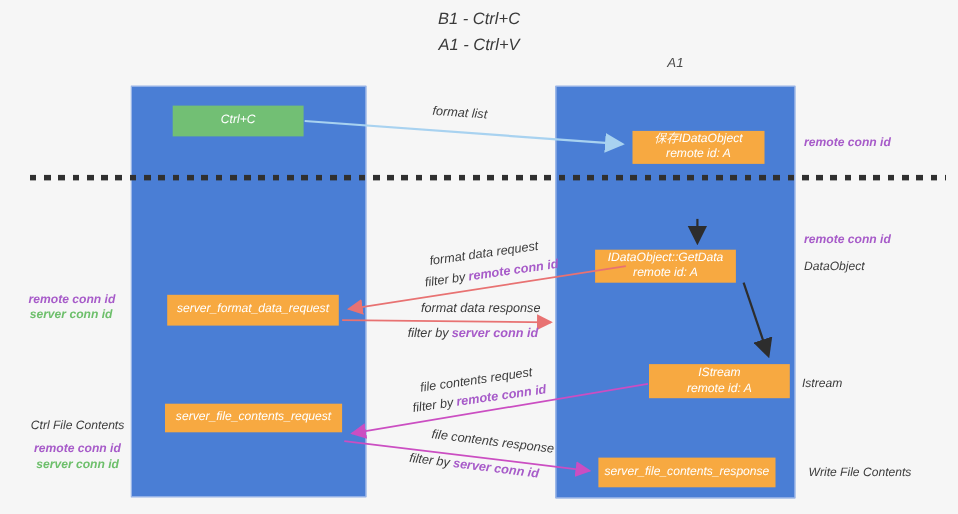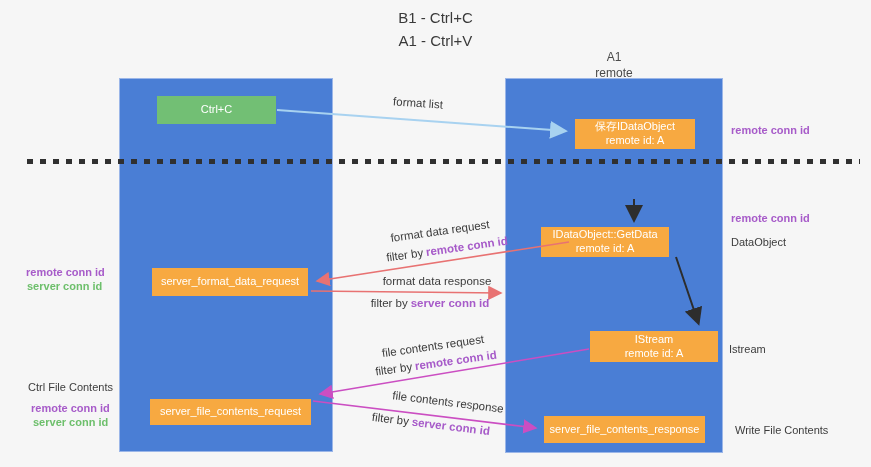--- a/index.html
+++ b/index.html
@@ -1,20 +1,21 @@
 <!DOCTYPE html>
 <html><head>
 <meta charset="utf-8">
 <style>
   html,body{margin:0;padding:0;}
   .stage{
     position:relative; width:871px; height:467px;
     background:#f6f6f6; overflow:hidden;
     font-family:"Liberation Sans", sans-serif;
     color:#3f3f3f;
+    font-style:italic;
   }
   .title{
     position:absolute; top:7px; left:0; right:0;
     text-align:center; font-size:15px; line-height:1.5; color:#3a3a3a;
   }
   .col-header{
     position:absolute; text-align:center; font-size:12px;
     line-height:1.35; color:#4a4a4a;
   }
   .column{
@@ -53,21 +54,20 @@
 
 <div class="stage">
 
   <div class="title">
     <div>B1 - Ctrl+C</div>
     <div>A1 - Ctrl+V</div>
   </div>
 
   <div class="col-header" style="left:505px; top:49px; width:218px;">
     <div>A1</div>
-    <div>remote</div>
   </div>
 
   <div class="column" style="left:119px; top:78px; width:214px; height:374px;"></div>
   <div class="column" style="left:505px; top:78px; width:218px; height:375px;"></div>
 
   <div class="dashline"></div>
 
   <svg class="overlay" width="871" height="467">
     <defs>
       <marker id="m-blue" markerWidth="9" markerHeight="9" refX="8" refY="4.5" orient="auto">
@@ -110,21 +110,21 @@
   <div class="node orange" style="left:152px; top:268px; width:156px; height:28px; z-index:4;">
     <span>server_format_data_request</span>
   </div>
 
 
   <div class="node orange" style="left:590px; top:331px; width:128px; height:31px; z-index:4;">
     <span>IStream</span>
     <span>remote id: A</span>
   </div>
 
-  <div class="node orange" style="left:150px; top:399px; width:161px; height:26px; z-index:4;">
+  <div class="node orange" style="left:150px; top:367px; width:161px; height:26px; z-index:4;">
     <span>server_file_contents_request</span>
   </div>
 
   <div class="node orange" style="left:544px; top:416px; width:161px; height:27px; z-index:4;">
     <span>server_file_contents_response</span>
   </div>
 
   <div class="lbl r-p4" style="left:418px; top:103px;">format list</div>
 
   <div class="lbl r-n8" style="left:440px; top:231px;">format data request</div>

